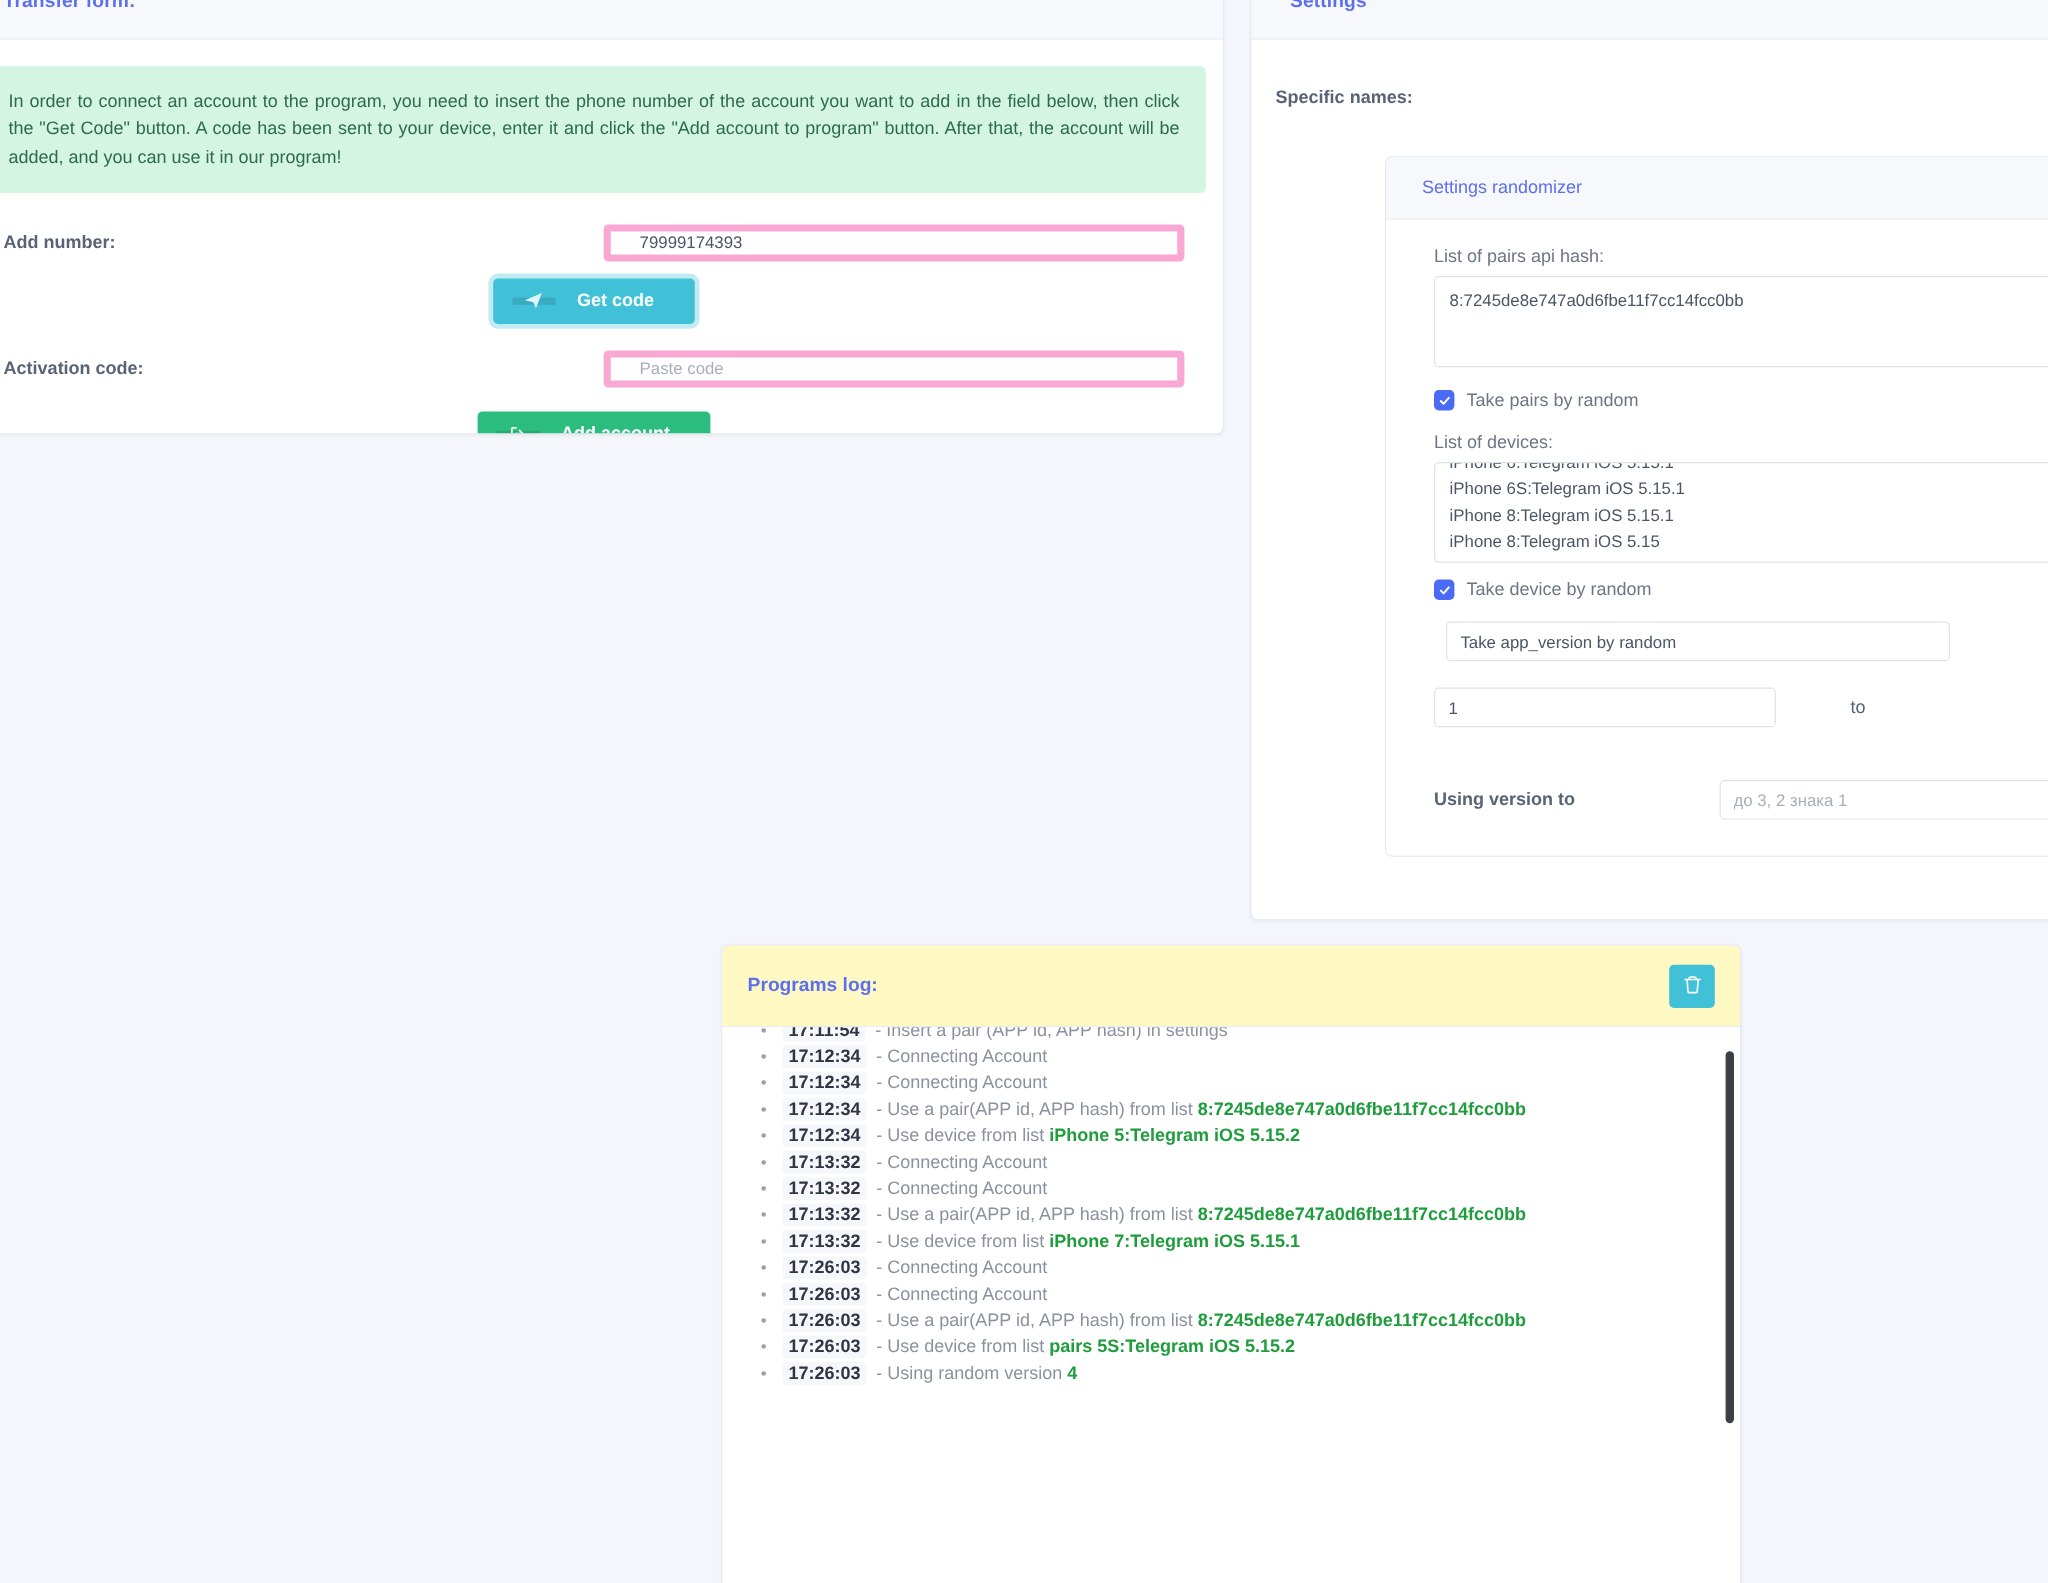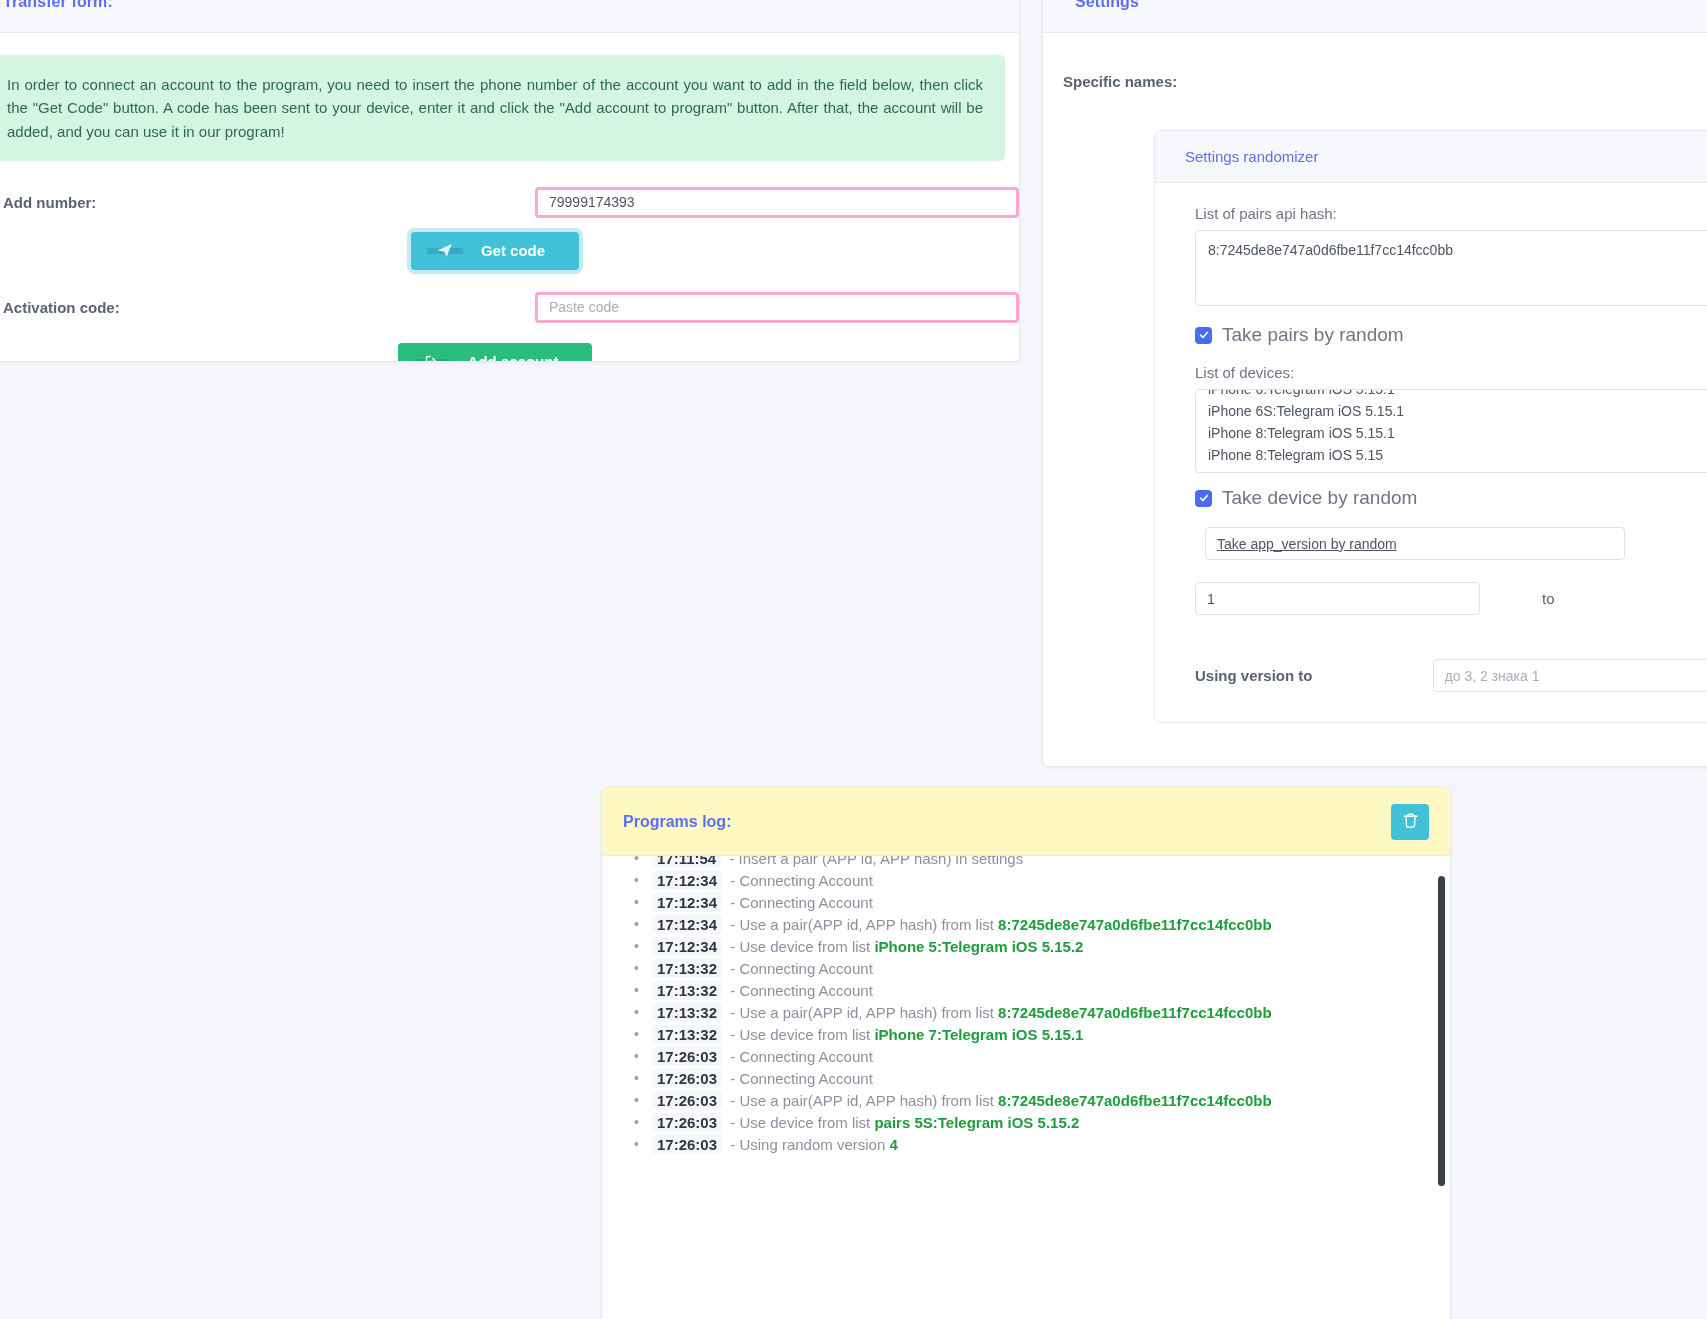--- a/index.html
+++ b/index.html
@@ -50,25 +50,24 @@
     display: flex; align-items: center;
     padding: 0 18px; margin-bottom: 10px;
   }
   .form-row .lbl {
     width: 500px; flex: none;
     color: #5a6275; font-size: 15px; font-weight: bold;
   }
   .form-row .ctl { flex: 1; }
   .inp {
     width: 100%; height: 31px;
-    border: 3px solid #f9a8d4; border-radius: 4px;
-    padding: 4px 11px; font-size: 14px; color: #4c5565;
+    border: 6px solid #f9a8d4; border-radius: 4px;
+    padding: 4px 24px; font-size: 14px; color: #4c5565;
     background: #fff; outline: none;
     font-family: "Liberation Sans", sans-serif;
-    margin-left: 32px;
   }
   .inp::placeholder { color: #a9aeba; }
 
   .btn-row { display: flex; justify-content: center; margin: 14px 0 22px 0; }
   .btn {
     display: inline-flex; align-items: stretch;
     border: none; border-radius: 4px; cursor: pointer;
     font-size: 15px; font-weight: bold; color: #fff;
     overflow: hidden; padding: 16px;
     font-family: "Liberation Sans", sans-serif;
@@ -138,30 +137,29 @@
     font-size: 14px; color: #4c5565; line-height: 22px;
     white-space: nowrap;
   }
   .chk-row { display: flex; align-items: center; gap: 10px; margin: 14px 0 18px 0; }
   .chk {
     width: 17px; height: 17px; border-radius: 4px;
     background: #4c6bf5; display: flex;
     align-items: center; justify-content: center; flex: none;
   }
   .chk svg { display: block; }
-  .chk-lbl { color: #6e7585; font-size: 19px; }
+  .chk-lbl { color: #6e7585; font-size: 15px; }
 
   .sel {
     margin-left: 10px; width: 420px; height: 33px;
     border: 1px solid #dfe2ec; border-radius: 4px;
     padding: 4px 11px; font-size: 14px; color: #4c5565;
     background: #fff; outline: none;
     font-family: "Liberation Sans", sans-serif;
     appearance: none;
-    text-decoration: underline;
   }
   .range-row { display: flex; align-items: center; margin-top: 22px; }
   .range-row .inp-sm {
     width: 285px; height: 33px;
     border: 1px solid #dfe2ec; border-radius: 4px;
     padding: 4px 11px; font-size: 14px; color: #4c5565;
     background: #fff; outline: none;
     font-family: "Liberation Sans", sans-serif;
   }
   .range-row .to {

